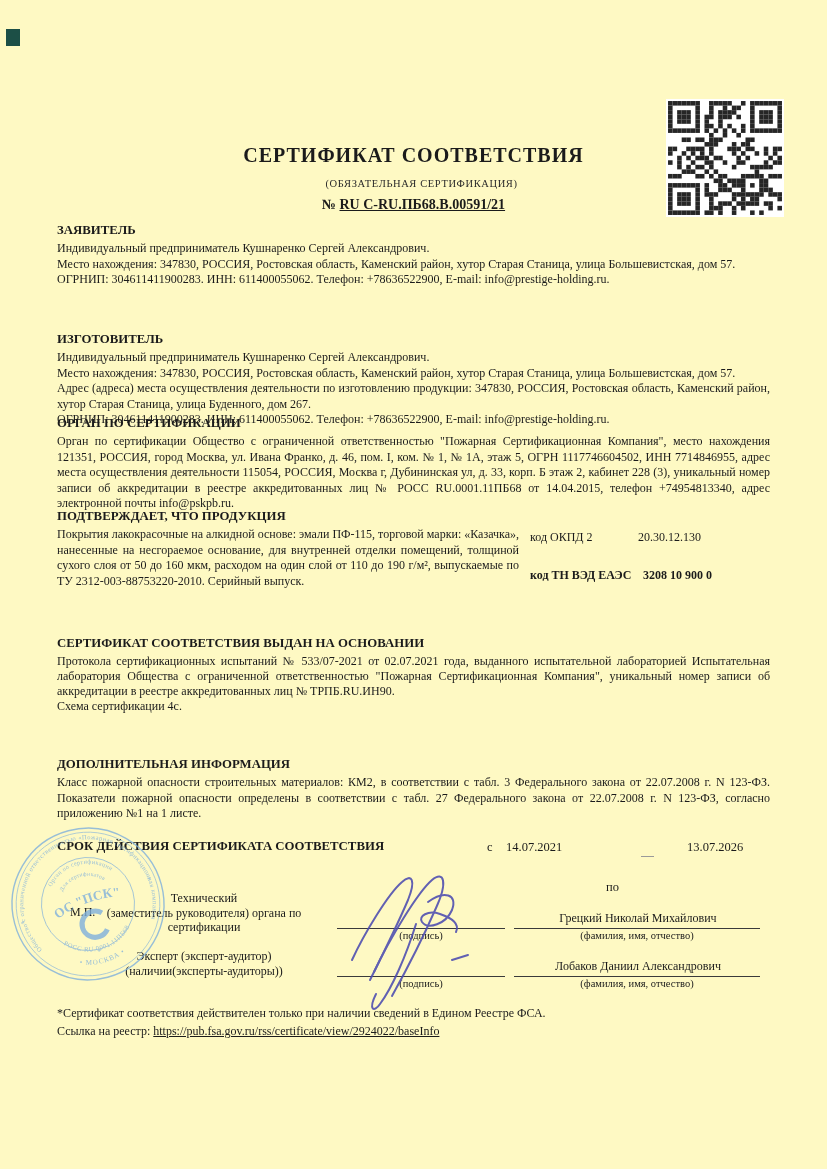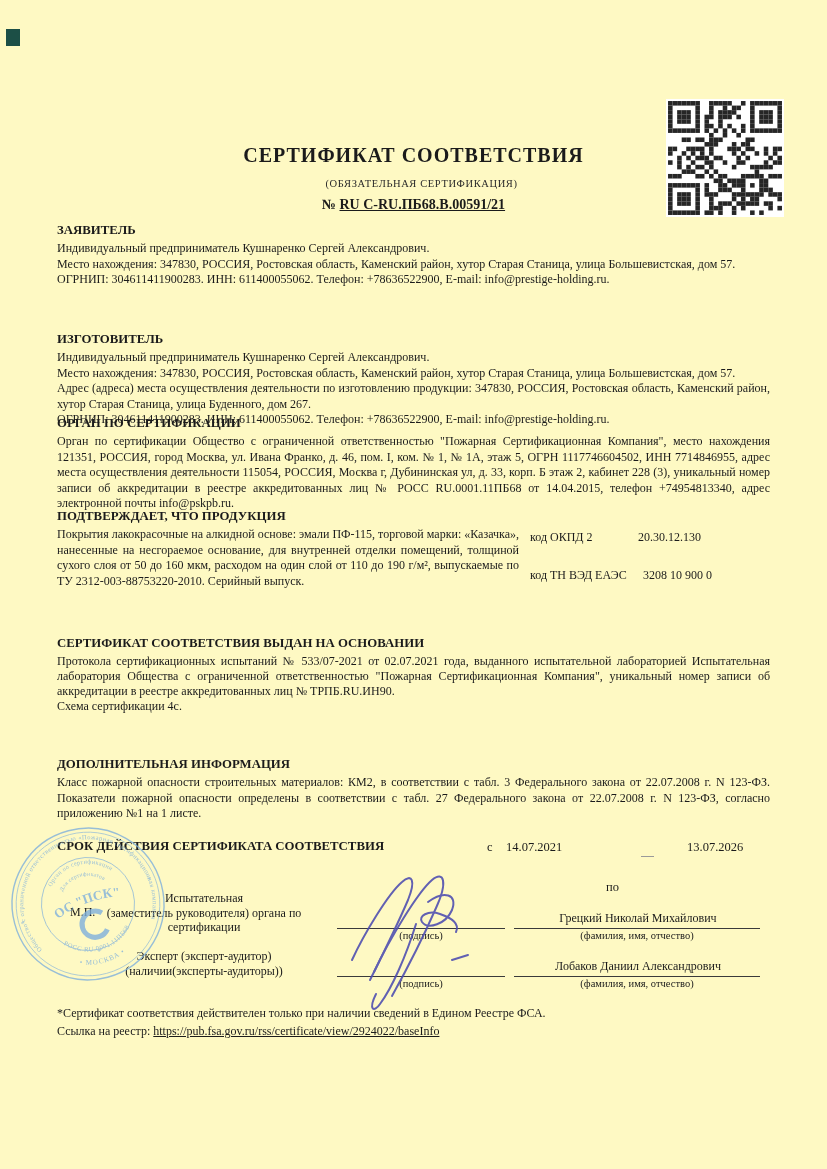--- a/index.html
+++ b/index.html
@@ -377,21 +377,21 @@
 
   <div class="abs" style="left:57px;top:509px;width:713px;">
     <div class="sec-heading">ПОДТВЕРЖДАЕТ, ЧТО ПРОДУКЦИЯ</div>
     <div class="body-text" style="width:462px;">
       <p>Покрытия лакокрасочные на алкидной основе: эмали ПФ-115, торговой марки: «Казачка», нанесенные на несгораемое основание, для внутренней отделки помещений, толщиной сухого слоя от 50 до 160 мкм, расходом на один слой от 110 до 190 г/м², выпускаемые по ТУ 2312-003-88753220-2010. Серийный выпуск.</p>
     </div>
     <div class="codes-row" style="left:473px;top:21px;">
       <span class="lbl" style="width:105px;">код ОКПД 2</span>
       <span>20.30.12.130</span>
     </div>
-    <div class="codes-row" style="left:473px;top:59px;">
+    <div class="codes-row" style="left:473px;top:59px;font-weight:bold;">
       <span class="lbl" style="width:110px;">код ТН ВЭД ЕАЭС</span>
       <span>3208 10 900 0</span>
     </div>
   </div>
 
 
   <div class="abs" style="left:57px;top:636px;width:713px;">
     <div class="sec-heading">СЕРТИФИКАТ СООТВЕТСТВИЯ ВЫДАН НА ОСНОВАНИИ</div>
     <div class="body-text tight">
       <p>Протокола сертификационных испытаний № 533/07-2021 от 02.07.2021 года, выданного испытательной лабораторией Испытательная лаборатория Общества с ограниченной ответственностью "Пожарная Сертификационная Компания", уникальный номер записи об аккредитации в реестре аккредитованных лиц № ТРПБ.RU.ИН90.</p>
@@ -408,21 +408,21 @@
 
   <div class="abs validity-heading" style="left:57px;top:839px;">СРОК ДЕЙСТВИЯ СЕРТИФИКАТА СООТВЕТСТВИЯ</div>
   <div class="abs validity-val" style="left:487px;top:840px;">с</div>
   <div class="abs validity-val" style="left:506px;top:840px;">14.07.2021</div>
   <div class="abs validity-val" style="left:606px;top:880px;">по</div>
   <div class="abs validity-val" style="left:687px;top:840px;">13.07.2026</div>
   <div class="abs" style="left:641px;top:856px;width:13px;border-bottom:1px solid #9a9a9a;"></div>
 
   <div class="abs small-label" style="left:70px;top:905px;font-size:12px;">М.П.</div>
   <div class="abs roles" style="left:95px;top:891px;width:218px;">
-    <div>Испытательная</div>
+    <div>Технический</div>
     <div>(заместитель руководителя) органа по</div>
     <div>сертификации</div>
   </div>
   <div class="abs roles" style="left:95px;top:949px;width:218px;">
     <div>Эксперт (эксперт-аудитор)</div>
     <div>(наличии(эксперты-аудиторы))</div>
   </div>
 
   <div class="abs sig-line" style="left:337px;top:928px;width:168px;"></div>
   <div class="abs center small-label" style="left:337px;top:930px;width:168px;">(подпись)</div>

